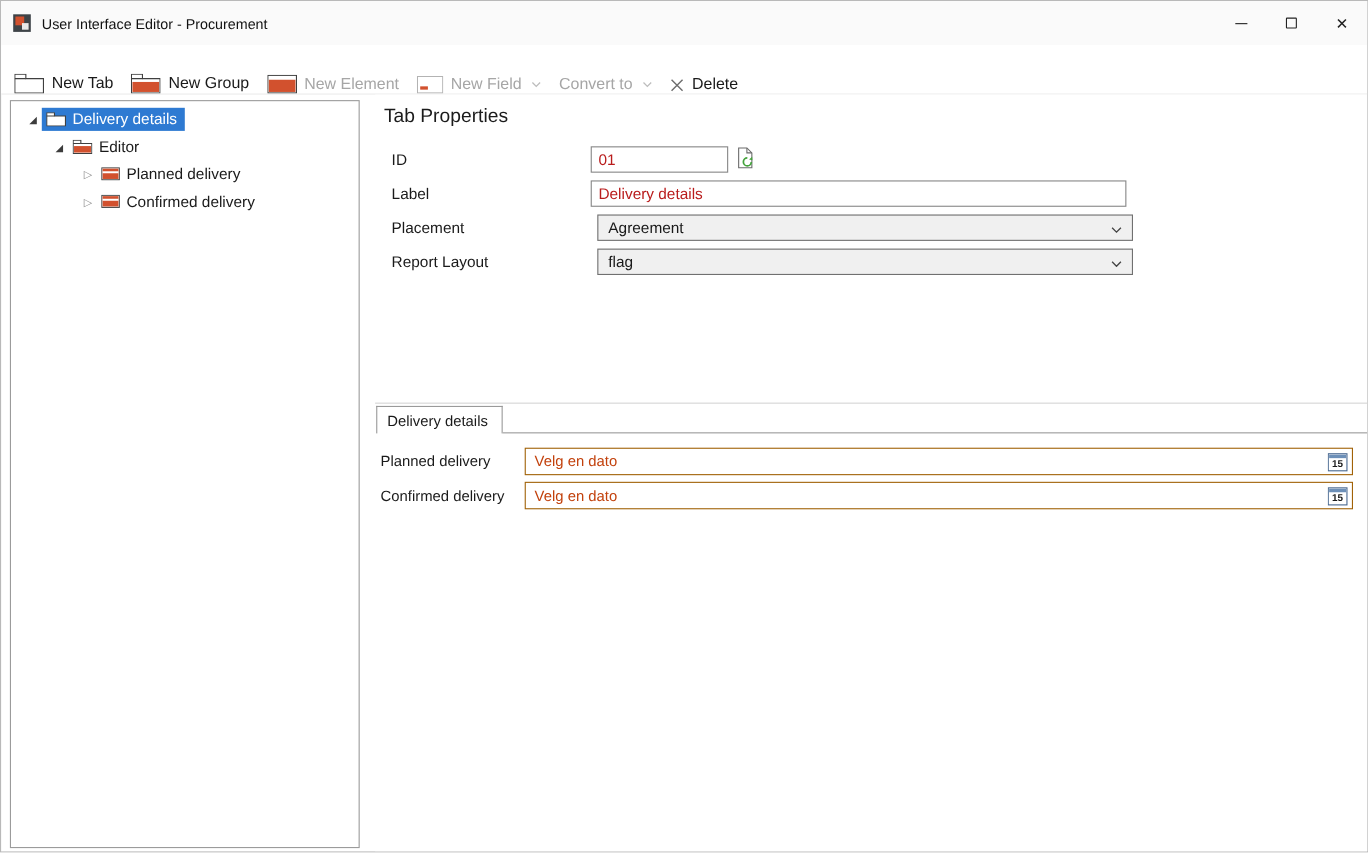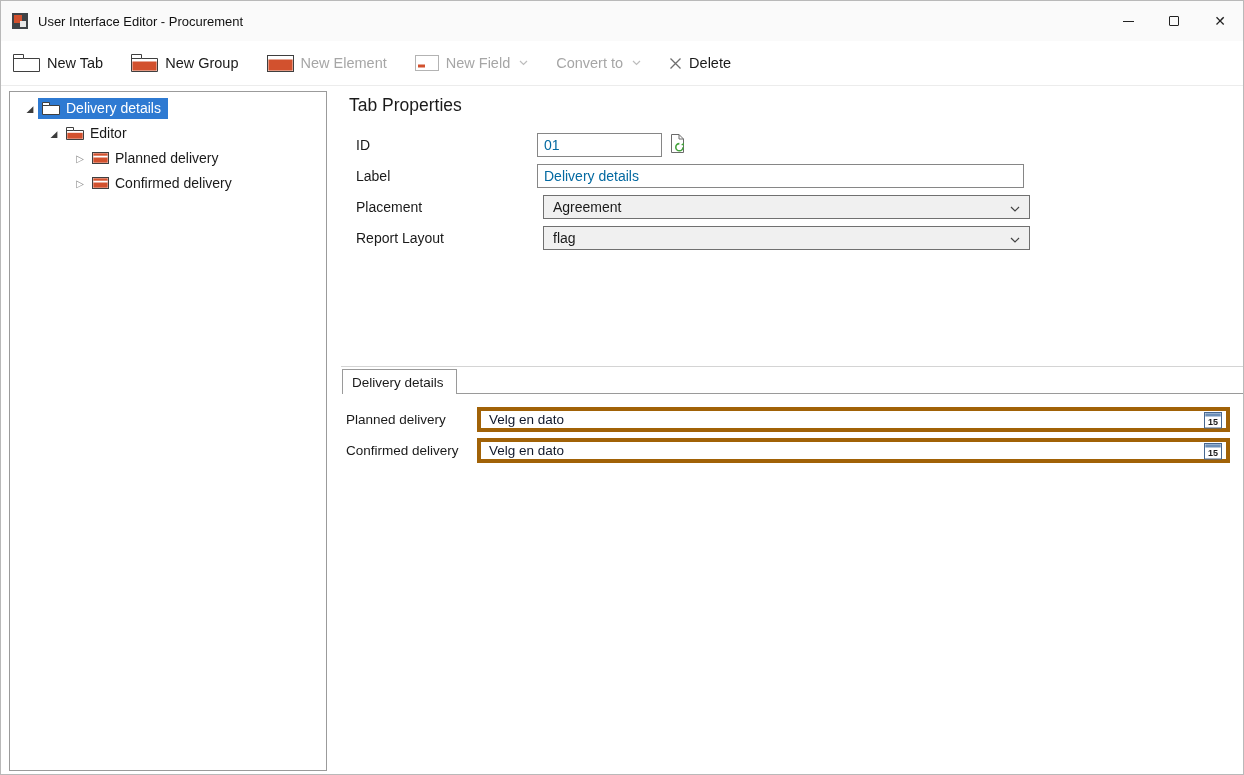--- a/index.html
+++ b/index.html
@@ -23,22 +23,22 @@
     width:46px; height:100%; border:none; background:transparent;
     display:flex; align-items:center; justify-content:center;
     font-size:14px; color:#222; cursor:default;
   }
   .glyph-min { display:block; width:11px; border-top:1.2px solid #222; }
   .glyph-max { display:block; width:10px; height:10px; border:1.2px solid #222; border-radius:1px; }
   .glyph-close { font-size:14px; line-height:1; }
 
   
   .toolbar {
-    height: 45px; display:flex; align-items:center;
-    background:#fff; padding-left:12px; border-bottom:1px solid #ececec;gap:12px;
+    height: 45px; display:flex; align-items:flex-end;
+    background:#fff; padding-left:12px; border-bottom:1px solid #ececec;
   }
   .tb-btn {
     display:flex; align-items:center; gap:7px;
     border:none; background:transparent; font-family:inherit;
     font-size:14.5px; color:#1a1a1a; margin-right:16px; cursor:default;
   }
   .tb-btn.disabled { color: var(--disabled-text, #a6a6a6); }
   .tb-chev { margin-left:2px; display:flex; }
 
   
@@ -62,21 +62,21 @@
   .node.selected { background: var(--selection-blue, #2e7ad2); color:#fff; }
   .tico { display:flex; }
 
   
   .right { position:absolute; left:340px; top:85px; right:0; bottom:0; background:#fff; }
   .props-heading { font-size:17.5px; font-weight:400; color:#1b1b1b; margin:9px 0 17px 8px; }
   .prop-row { display:flex; align-items:center; margin:0 0 7px 15px; }
   .prop-label { width:181px; font-size:14px; }
   .txt-input {
     height:24px; border:1px solid #868686; padding:0 6px; font-family:inherit;
-    font-size:14px; color:#0369a1; background:#fff;
+    font-size:14px; color:#b91c1c; background:#fff;
   }
   .w-id { width:125px; }
   .w-wide { width:487px; }
   .icon-btn { border:none; background:transparent; margin-left:5px; display:flex; align-items:center; cursor:default; }
   .combo {
     width:487px; height:24px; border:1px solid #707070; background:#f0f0f0;
     display:flex; align-items:center; justify-content:space-between;
     padding:0 9px; font-size:14px; cursor:default;margin-left:6px;
   }
 
@@ -86,23 +86,23 @@
   .preview-tab {
     position:absolute; left:1px; top:283px; width:115px; height:25px;
     border:1px solid var(--tab-border, #9a9a9a); border-bottom:none; background:#fff;
     display:flex; align-items:center; padding-left:9px; font-size:13.5px; z-index:2;
   }
   .tabstrip-line { position:absolute; left:116px; right:0; top:307px; border-top:1px solid var(--tab-border, #9a9a9a); }
   .preview-rows { position:absolute; left:0; right:13px; top:321px; }
   .pv-row { display:flex; align-items:center; margin-bottom:6px; }
   .pv-label { width:136px; padding-left:5px; font-size:13.5px; }
   .date-field {
-    flex:1; height:25px; border:4px solid #a16207; background:#fff;
+    flex:1; height:25px; border:1px solid #a16207; background:#fff;
     display:flex; align-items:center; justify-content:space-between;
-    padding:0 3px 0 8px; font-size:13.5px; color:#0f172a; cursor:default;
+    padding:0 3px 0 8px; font-size:13.5px; color:#c2410c; cursor:default;
   }
   .cal { display:flex;font-weight:bold; }
 </style>
 </head>
 <body>
 
 <div class="window">
 
   <div class="titlebar">
     <span class="app-icon">

